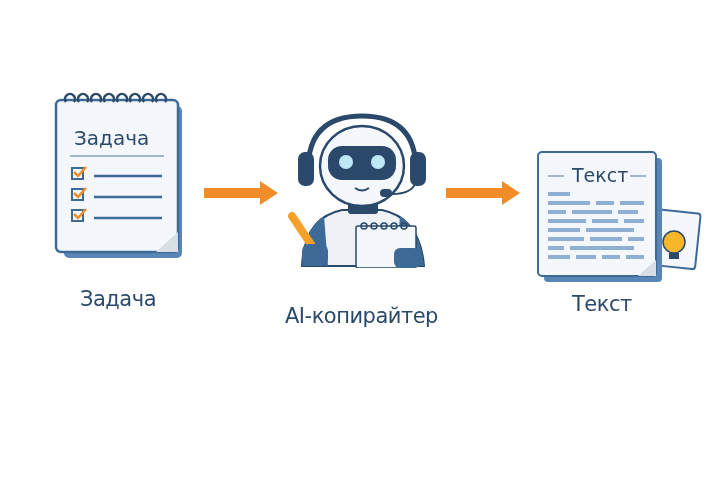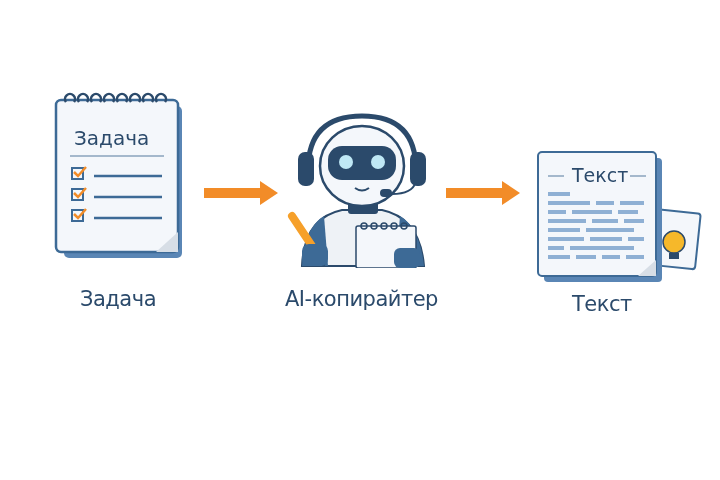--- a/index.html
+++ b/index.html
@@ -6,21 +6,21 @@
   body {
     width: 720px; height: 480px; background: #ffffff; position: relative; overflow: hidden;
     font-family: "DejaVu Sans", "Liberation Sans", sans-serif;
   }
   .abs { position: absolute; }
   .label {
     position: absolute; color: #2b4a6b; font-size: 21px; letter-spacing: -0.5px;
     font-family: "DejaVu Sans", sans-serif; white-space: nowrap;
   }
   .label.task { left: 80px; top: 287px; }
-  .label.ai { left: 285px; top: 287px; }
+  .label.ai { left: 285px; top: 304px; }
   .label.text { left: 572px; top: 292px; }
   svg { display: block; }
 </style>
 </head>
 <body>
 
 <div class="abs" style="left:52px;top:92px;">
   <svg width="136" height="172" viewBox="0 0 136 172">
     <rect x="12" y="14" width="118" height="152" rx="5" fill="#5a86b5"></rect>
     <rect x="4" y="8" width="122" height="152" rx="5" fill="#f4f7fb" stroke="#3d6a96" stroke-width="2.5"></rect>

